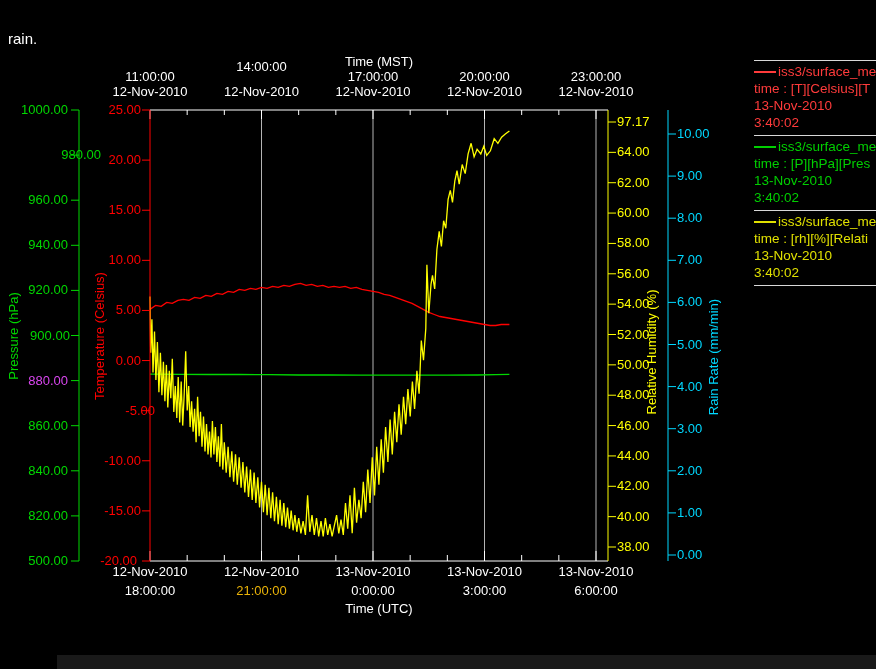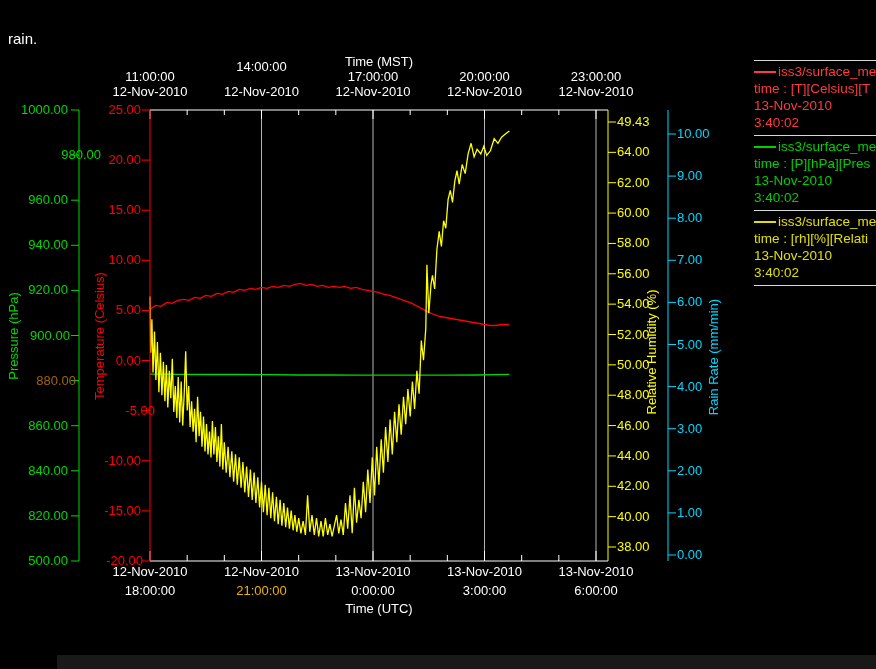--- a/index.html
+++ b/index.html
@@ -139,36 +139,36 @@
       <div class="tick-label" style="left: 439.5px; top: 565px; width: 90px; text-align: center; color: rgb(255, 255, 255);">13-Nov-2010</div>
       <div class="tick-label" style="left: 439.5px; top: 584px; width: 90px; text-align: center; color: rgb(255, 255, 255);">3:00:00</div>
       <div class="tick-label" style="left: 551px; top: 565px; width: 90px; text-align: center; color: rgb(255, 255, 255);">13-Nov-2010</div>
       <div class="tick-label" style="left: 551px; top: 584px; width: 90px; text-align: center; color: rgb(255, 255, 255);">6:00:00</div>
       <div class="tick-label" style="left: 0px; top: 103px; width: 68px; text-align: right; color: rgb(0, 216, 0);">1000.00</div>
       <div class="tick-label" style="left: 0px; top: 148.1px; width: 68px; text-align: right; color: rgb(0, 216, 0); padding-left: 33px;">980.00</div>
       <div class="tick-label" style="left: 0px; top: 193.2px; width: 68px; text-align: right; color: rgb(0, 216, 0);">960.00</div>
       <div class="tick-label" style="left: 0px; top: 238.3px; width: 68px; text-align: right; color: rgb(0, 216, 0);">940.00</div>
       <div class="tick-label" style="left: 0px; top: 283.4px; width: 68px; text-align: right; color: rgb(0, 216, 0);">920.00</div>
       <div class="tick-label" style="left: 0px; top: 328.5px; width: 68px; text-align: center; color: rgb(0, 216, 0); padding-left: 16px;">900.00</div>
-      <div class="tick-label" style="left: 0px; top: 373.6px; width: 68px; text-align: right; color: #a16207; padding-left: 8px;">880.00</div>
+      <div class="tick-label" style="left: 0px; top: 373.6px; width: 68px; text-align: right; color: #d946ef;">880.00</div>
       <div class="tick-label" style="left: 0px; top: 418.7px; width: 68px; text-align: right; color: rgb(0, 216, 0);">860.00</div>
       <div class="tick-label" style="left: 0px; top: 463.8px; width: 68px; text-align: right; color: rgb(0, 216, 0);">840.00</div>
       <div class="tick-label" style="left: 0px; top: 508.9px; width: 68px; text-align: right; color: rgb(0, 216, 0);">820.00</div>
       <div class="tick-label" style="left: 0px; top: 554px; width: 68px; text-align: right; color: rgb(0, 216, 0);">500.00</div>
       <div class="tick-label" style="left: 75px; top: 103px; width: 66px; text-align: right; color: rgb(255, 0, 0);">25.00</div>
       <div class="tick-label" style="left: 75px; top: 153.111px; width: 66px; text-align: right; color: rgb(255, 0, 0);">20.00</div>
       <div class="tick-label" style="left: 75px; top: 203.222px; width: 66px; text-align: right; color: rgb(255, 0, 0);">15.00</div>
       <div class="tick-label" style="left: 75px; top: 253.333px; width: 66px; text-align: right; color: rgb(255, 0, 0);">10.00</div>
       <div class="tick-label" style="left: 75px; top: 303.444px; width: 66px; text-align: right; color: rgb(255, 0, 0);">5.00</div>
       <div class="tick-label" style="left: 75px; top: 353.556px; width: 66px; text-align: right; color: rgb(255, 0, 0);">0.00</div>
       <div class="tick-label" style="left: 89px; top: 403.667px; width: 66px; text-align: right; color: rgb(255, 0, 0);">-5.00</div>
       <div class="tick-label" style="left: 75px; top: 453.778px; width: 66px; text-align: right; color: rgb(255, 0, 0);">-10.00</div>
       <div class="tick-label" style="left: 75px; top: 503.889px; width: 66px; text-align: right; color: rgb(255, 0, 0);">-15.00</div>
-      <div class="tick-label" style="left: 77px; top: 554px; width: 66px; text-align: right; color: rgb(255, 0, 0);">-20.00</div>
-      <div class="tick-label" style="left: 617px; top: 115px; width: 60px; text-align: left; color: rgb(255, 255, 0);">49.43</div>
+      <div class="tick-label" style="left: 71px; top: 554px; width: 66px; text-align: right; color: rgb(255, 0, 0);">-20.00</div>
+      <div class="tick-label" style="left: 617px; top: 115px; width: 60px; text-align: left; color: rgb(255, 255, 0);">97.17</div>
       <div class="tick-label" style="left: 617px; top: 145.357px; width: 60px; text-align: left; color: rgb(255, 255, 0);">64.00</div>
       <div class="tick-label" style="left: 617px; top: 175.714px; width: 60px; text-align: left; color: rgb(255, 255, 0);">62.00</div>
       <div class="tick-label" style="left: 617px; top: 206.071px; width: 60px; text-align: left; color: rgb(255, 255, 0);">60.00</div>
       <div class="tick-label" style="left: 617px; top: 236.429px; width: 60px; text-align: left; color: rgb(255, 255, 0);">58.00</div>
       <div class="tick-label" style="left: 617px; top: 266.786px; width: 60px; text-align: left; color: rgb(255, 255, 0);">56.00</div>
       <div class="tick-label" style="left: 617px; top: 297.143px; width: 60px; text-align: left; color: rgb(255, 255, 0);">54.00</div>
       <div class="tick-label" style="left: 617px; top: 327.5px; width: 60px; text-align: left; color: rgb(255, 255, 0);">52.00</div>
       <div class="tick-label" style="left: 617px; top: 357.857px; width: 60px; text-align: left; color: rgb(255, 255, 0);">50.00</div>
       <div class="tick-label" style="left: 617px; top: 388.214px; width: 60px; text-align: left; color: rgb(255, 255, 0);">48.00</div>
       <div class="tick-label" style="left: 617px; top: 418.571px; width: 60px; text-align: left; color: rgb(255, 255, 0);">46.00</div>

